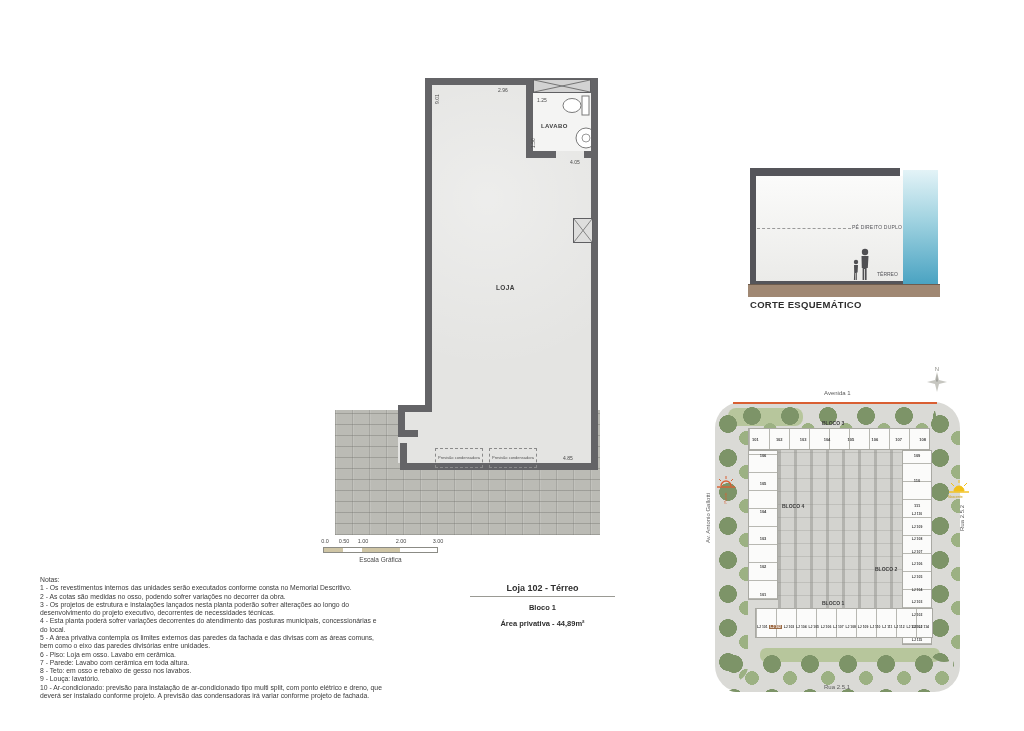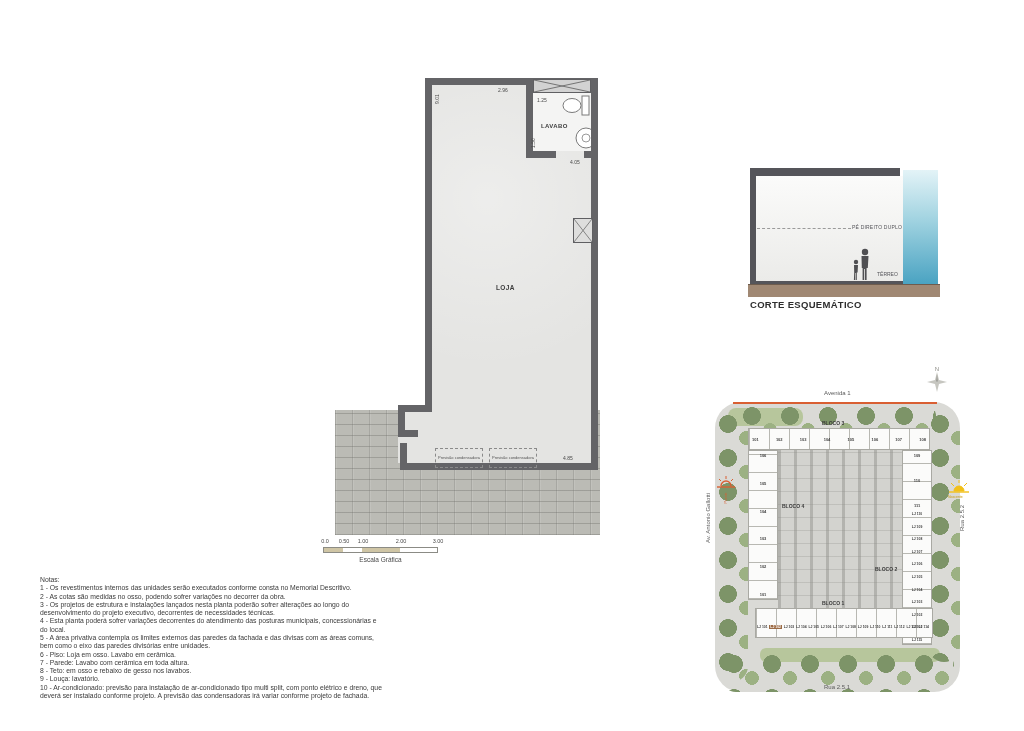--- a/index.html
+++ b/index.html
@@ -285,19 +285,25 @@
   <div class="sun-label" id="sun-left-label" style="left:720px;top:496px;">Poente</div>
   <svg class="abs" style="left:948px;top:480px;" width="22" height="14" viewBox="0 0 22 14">
     <path d="M6 11 A5 5 0 0 1 16 11 Z" fill="#f2c019" stroke="#f2c019"></path>
     <line x1="11" y1="0" x2="11" y2="3" stroke="#f2c019" stroke-width="1"></line>
     <line x1="3" y1="3" x2="6" y2="6" stroke="#f2c019" stroke-width="1"></line>
     <line x1="19" y1="3" x2="16" y2="6" stroke="#f2c019" stroke-width="1"></line>
     <line x1="1" y1="12" x2="21" y2="12" stroke="#f2c019" stroke-width="1.4"></line>
   </svg>
   <div class="sun-label" id="sun-right-label" style="left:948px;top:495px;">Nascente</div>
 
+  <div class="abs" id="title-block">
+    <div id="tb-line1">Loja 102 - Térreo</div>
+    <div id="tb-rule"></div>
+    <div id="tb-line2">Bloco 1</div>
+    <div id="tb-line3">Área privativa - 44,89m²</div>
+  </div>
 
   <div class="abs" id="notes">
     <span class="note-line">Notas:</span>
     <span><span class="note-line">1 - Os revestimentos internos das unidades serão executados conforme consta no Memorial Descritivo.</span><span class="note-line">2 - As cotas são medidas no osso, podendo sofrer variações no decorrer da obra.</span><span class="note-line">3 - Os projetos de estrutura e instalações lançados nesta planta poderão sofrer alterações ao longo do desenvolvimento do projeto executivo, decorrentes de necessidades técnicas.</span><span class="note-line">4 - Esta planta poderá sofrer variações decorrentes do atendimento das posturas municipais, concessionárias e do local.</span><span class="note-line">5 - A área privativa contempla os limites externos das paredes da fachada e das divisas com as áreas comuns, bem como o eixo das paredes divisórias entre unidades.</span><span class="note-line">6 - Piso: Loja em osso. Lavabo em cerâmica.</span><span class="note-line">7 - Parede: Lavabo com cerâmica em toda altura.</span><span class="note-line">8 - Teto: em osso e rebaixo de gesso nos lavabos.</span><span class="note-line">9 - Louça: lavatório.</span><span class="note-line">10 - Ar-condicionado: previsão para instalação de ar-condicionado tipo multi split, com ponto elétrico e dreno, que deverá ser instalado conforme projeto. A previsão das condensadoras irá variar conforme projeto de fachada.</span></span>
   </div>
 
 </div>
 
 </body></html>

